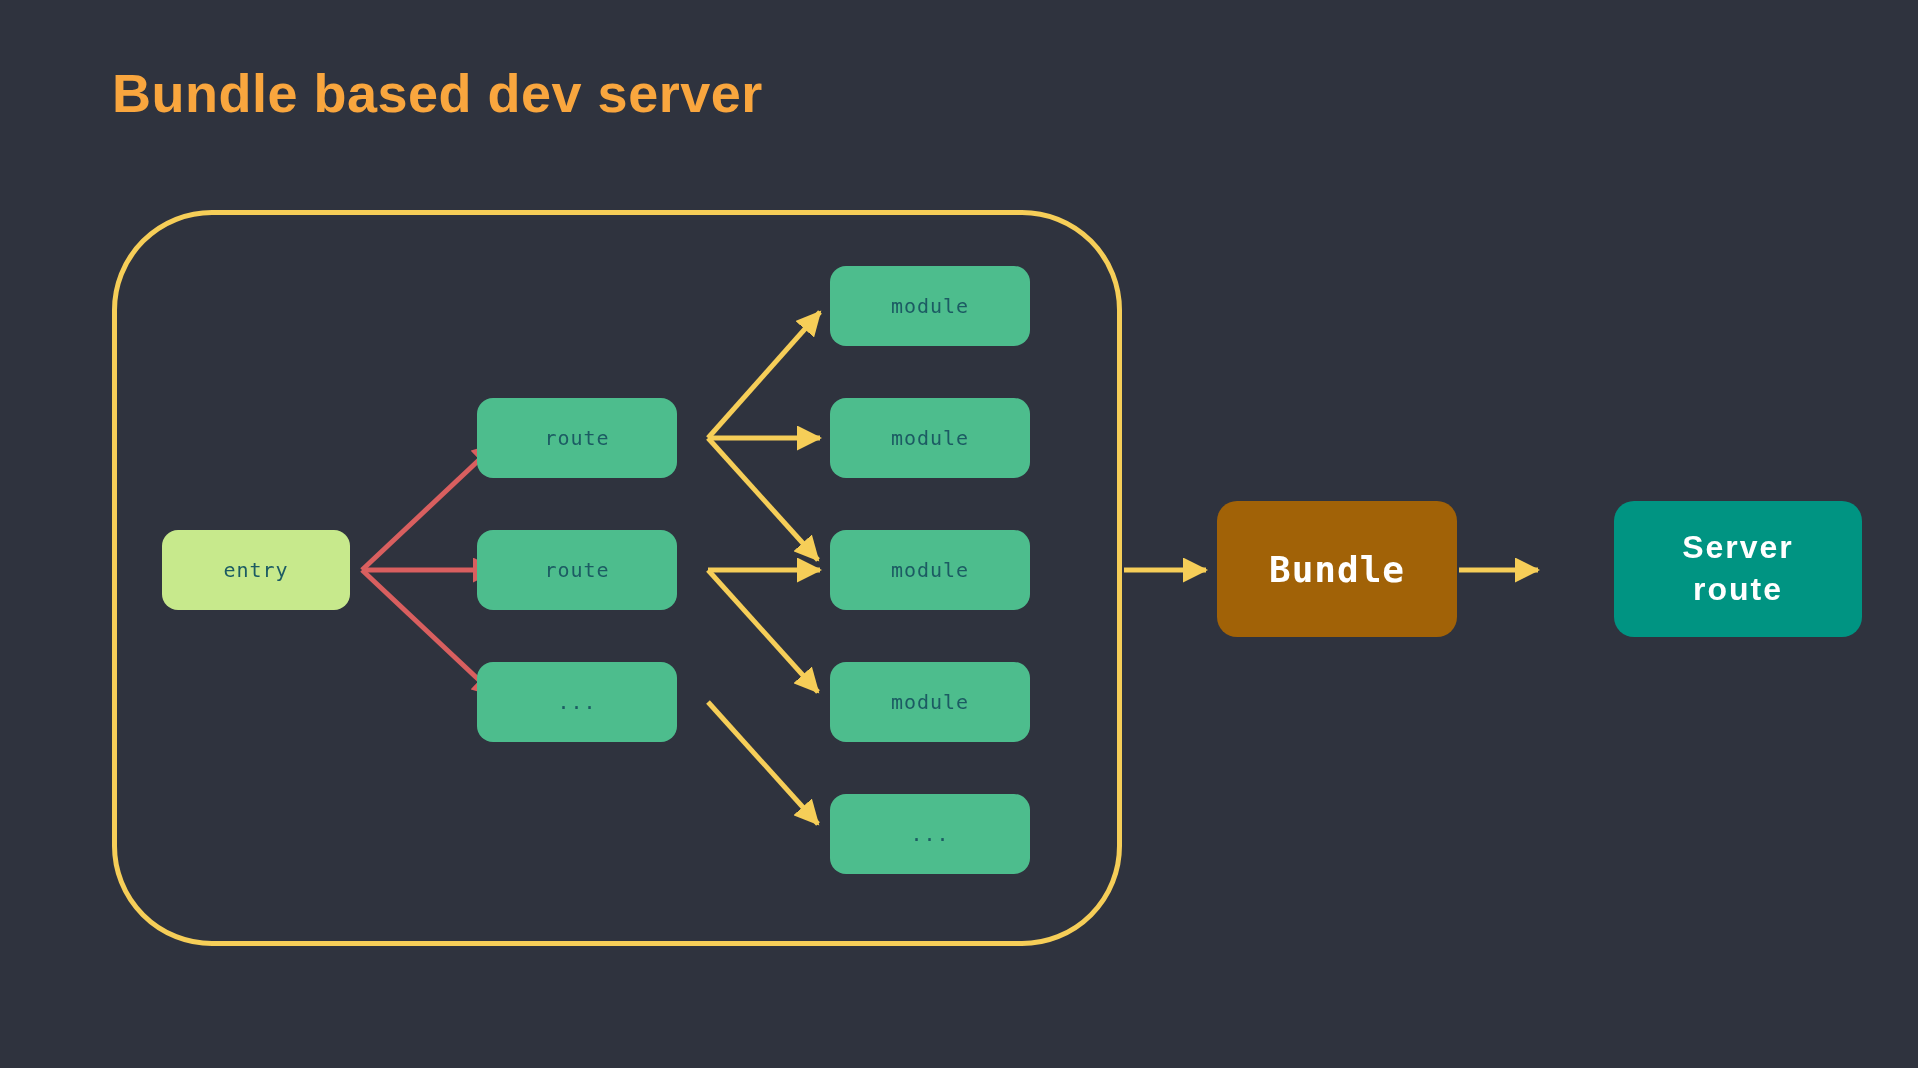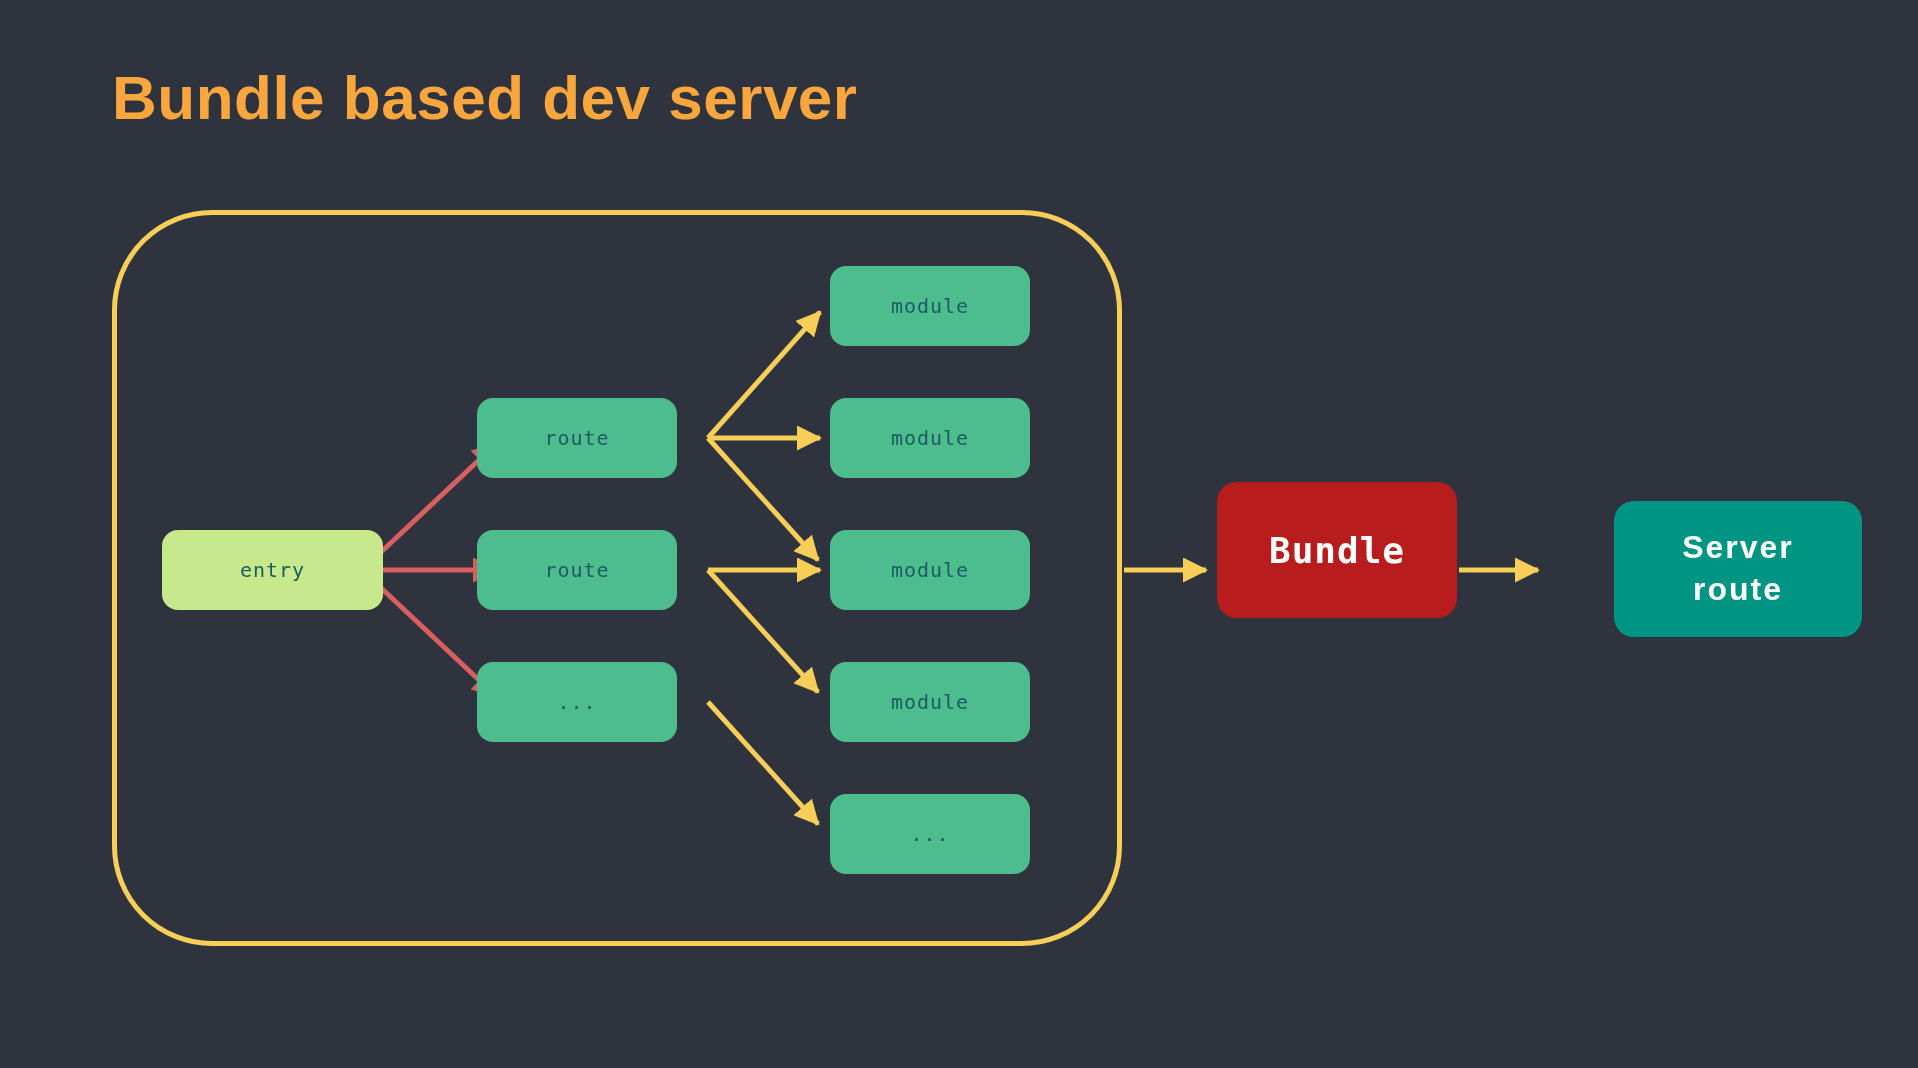--- a/index.html
+++ b/index.html
@@ -10,21 +10,21 @@
     position: relative;
   }
   .canvas {
     position: absolute;
     left: 0; top: 0;
     width: 1918px; height: 1068px;
   }
   .title {
     position: absolute;
     left: 112px; top: 62px;
-    font-size: 62px;
+    font-size: 54px;
     font-weight: 600;
     letter-spacing: 0.5px;
     color: #f9a63e;
     font-family: "Liberation Sans", sans-serif;
   }
   .boundary {
     position: absolute;
     left: 112px; top: 210px;
     width: 1010px; height: 736px;
     border: 5px solid #f6ce58;
@@ -36,34 +36,34 @@
     display: flex;
     align-items: center;
     justify-content: center;
     border-radius: 16px;
     font-family: "DejaVu Sans Mono", monospace;
     font-size: 20px;
     color: #1c5b63;
     letter-spacing: 1px;
   }
   .node.green { background: #4dbd8d; width: 200px; height: 80px; }
-  .node.entry { background: #c7e98c; left: 162px; top: 530px; width: 221px; height: 80px; }
+  .node.entry { background: #c7e98c; left: 162px; top: 530px; width: 188px; height: 80px; }
   .route { left: 477px; width: 199px; }
   .route-0 { top: 398px; }
   .route-1 { top: 530px; }
   .route-2 { top: 662px; }
   .module { left: 830px; }
   .module-0 { top: 266px; }
   .module-1 { top: 398px; }
   .module-2 { top: 530px; }
   .module-3 { top: 662px; }
   .module-4 { top: 794px; }
   .node.bundle {
-    background: #b91c1c;
-    left: 1217px; top: 482px;
+    background: #a16207;
+    left: 1217px; top: 501px;
     width: 240px; height: 136px;
     border-radius: 20px;
     color: #ffffff;
     font-weight: bold;
     font-size: 36px;
     align-items: center;
   }
   .node.server {
     background: #009482;
     left: 1614px; top: 501px;

